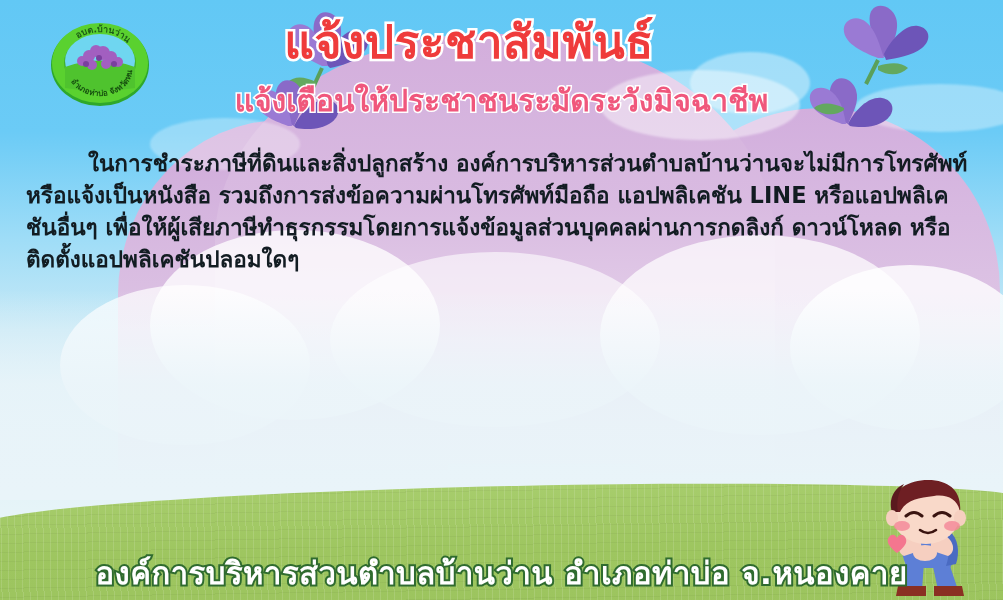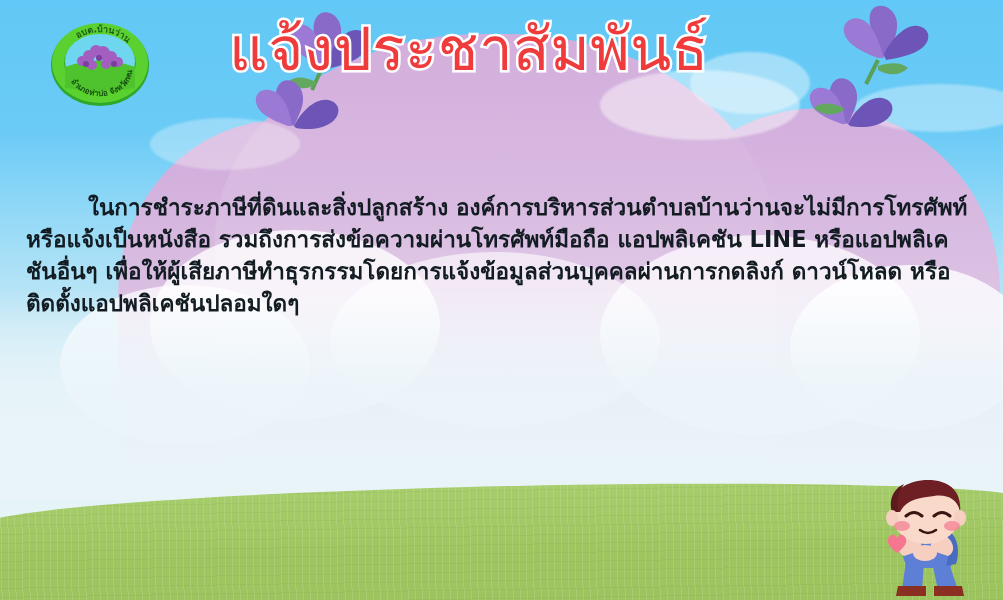--- a/index.html
+++ b/index.html
@@ -109,22 +109,22 @@
     left: 48px; top: 20px;
     width: 104px; height: 88px;
   }
 
   
   .headline {
     position: absolute;
     left: 0; top: 18px;
     width: 938px;
     text-align: center;
-    font-size: 60px;
-    font-weight: normal;
+    font-size: 46px;
+    font-weight: bold;
     color: #ef3b3b;
     letter-spacing: .5px;
     line-height: 1.05;
     -webkit-text-stroke: 5px #ffffff;
     paint-order: stroke fill;
     text-shadow: 0 2px 0 rgba(255,255,255,.6);
   }
   .subhead {
     position: absolute;
     left: 0; top: 80px;
@@ -144,21 +144,21 @@
     position: absolute;
     left: 26px; top: 148px;
     width: 951px;
     color: #121c22;
     font-size: 22.5px;
     font-weight: bold;
     line-height: 1.42;
   }
   .para { margin: 0 0 14px 0; }
   .para.center { text-align: center; }
-  .para.indent { text-indent: 62px; margin-top: 44px; }
+  .para.indent { text-indent: 62px; }
 
   
   .footer-text {
     position: absolute;
     left: 0; top: 548px;
     width: 1003px;
     text-align: center;
     font-size: 31px;
     font-weight: bold;
     color: #ffffff;
@@ -259,20 +259,21 @@
       <textPath href="#logoTopArc" startOffset="26%">อบต.บ้านว่าน</textPath>
     </text>
     <text font-size="8" font-weight="bold" fill="#16500f" font-family="DejaVu Sans, sans-serif">
       <textPath href="#logoBotArc" startOffset="13%">อำเภอท่าบ่อ จังหวัดหนองคาย</textPath>
     </text>
   </svg>
 
   <div class="headline">แจ้งประชาสัมพันธ์</div>
 
   <div class="subhead">
+    <div>แจ้งเตือนให้ประชาชนระมัดระวังมิจฉาชีพ</div>
   </div>
 
   <div class="body-copy">
     <p class="para indent">ในการชำระภาษีที่ดินและสิ่งปลูกสร้าง องค์การบริหารส่วนตำบลบ้านว่านจะไม่มีการโทรศัพท์หรือแจ้งเป็นหนังสือ รวมถึงการส่งข้อความผ่านโทรศัพท์มือถือ แอปพลิเคชัน LINE หรือแอปพลิเคชันอื่นๆ เพื่อให้ผู้เสียภาษีทำธุรกรรมโดยการแจ้งข้อมูลส่วนบุคคลผ่านการกดลิงก์ ดาวน์โหลด หรือติดตั้งแอปพลิเคชันปลอมใดๆ</p>
   </div>
 
   <svg class="mascot" viewBox="0 0 130 122">
 
     <path d="M44 82 L40 112 L60 112 L62 84 Z" fill="#5d7fd6"></path>
     <path d="M70 84 L76 112 L96 112 L86 82 Z" fill="#5d7fd6"></path>
@@ -300,14 +301,15 @@
     <ellipse cx="40" cy="48" rx="8" ry="5" fill="#f4899a" opacity=".85"></ellipse>
     <ellipse cx="90" cy="48" rx="8" ry="5" fill="#f4899a" opacity=".85"></ellipse>
 
     <path d="M58 52 Q66 58 74 52" stroke="#3a1410" stroke-width="2.6" fill="none" stroke-linecap="round"></path>
   </svg>
 
   <svg class="heart-deco" viewBox="0 0 22 20">
     <path d="M11 19 C2 12 0 7 3 3 C6 -1 10 1 11 4 C12 1 16 -1 19 3 C22 7 20 12 11 19 Z" fill="#f4768f"></path>
   </svg>
 
+  <div class="footer-text">องค์การบริหารส่วนตำบลบ้านว่าน อำเภอท่าบ่อ จ.หนองคาย</div>
 
 </div>
 
 </body></html>

